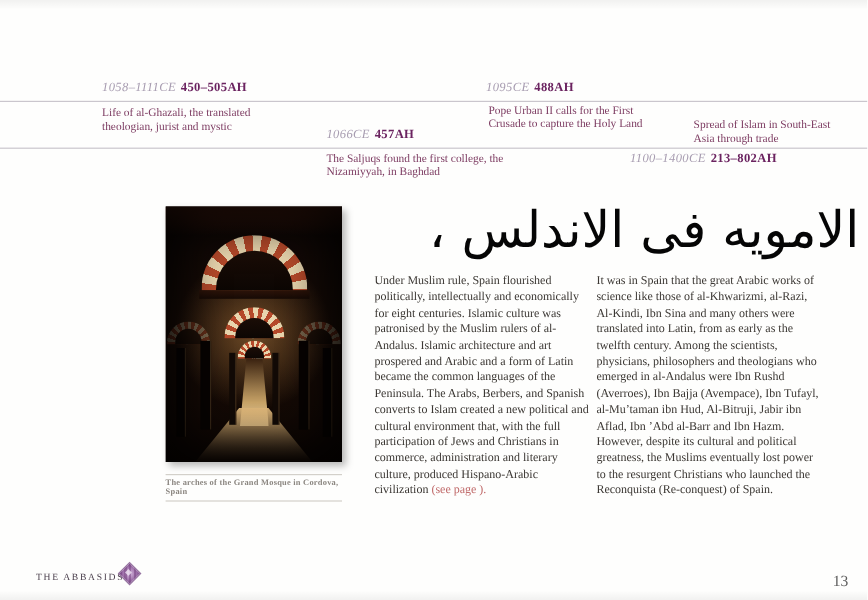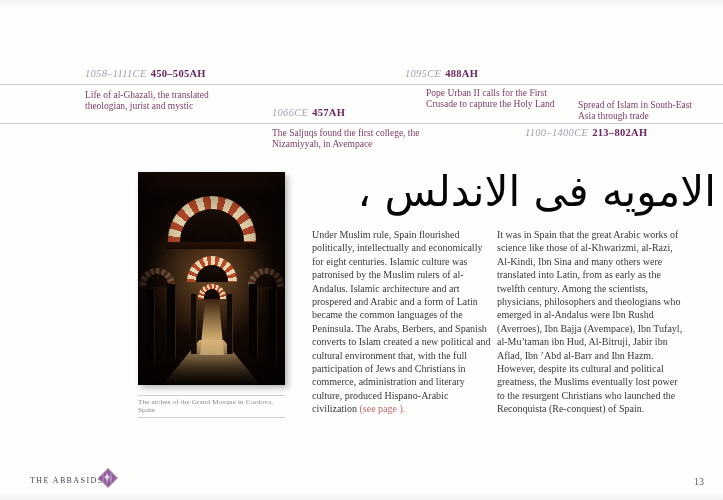--- a/index.html
+++ b/index.html
@@ -73,62 +73,62 @@
   .cb4{left:131px;width:7px;top:118px;}
   .cb5{left:53px;width:5px;top:122px;height:60px;background:#120a06;}
   .cb6{left:89px;width:5px;top:122px;height:60px;background:#120a06;}
   .vignette{left:0;top:0;width:147px;height:213px;
     box-shadow:inset 0 0 34px 16px rgba(0,0,0,0.78);}
 
   
   .caption-block{
     position:absolute;left:138px;top:395px;width:147px;
     border-top:1px solid #d3d0ca;border-bottom:1px solid #d3d0ca;
-    padding:2px 0 3px 0;font-size:7px;letter-spacing:0.2px;color:#8b8680;
+    padding:2px 0 3px 0;font-size:7px;letter-spacing:0.2px;color:#8b8680;font-weight:bold;
   }
 
   
   .footer-title{position:absolute;left:30px;top:476px;font-size:8px;
     letter-spacing:1.4px;color:#4a3f4c;}
   .ornament{position:absolute;left:98px;top:468px;width:19px;height:19px;}
   .ornament .diamond{
     position:absolute;left:3px;top:3px;width:12px;height:12px;transform:rotate(45deg);
     background:
       repeating-linear-gradient(45deg,rgba(120,70,130,0.55) 0 2px,rgba(255,255,255,0) 2px 4px),
       radial-gradient(circle at 50% 50%, #c9a8d2 15%, #9a6ba6 70%, #7e4f8c 100%);
     border:1px solid #9673a0;
   }
   .ornament .diamond-core{
     position:absolute;left:7px;top:7px;width:4px;height:4px;transform:rotate(45deg);
     background:#efe3f2;opacity:0.8;
   }
-  .page-num{position:absolute;left:694px;top:476px;font-size:10px;color:#5c5c5c;}
+  .page-num{position:absolute;left:694px;top:476px;font-size:13px;color:#5c5c5c;}
 </style>
 </head>
 <body>
 
 <div class="page">
 
   <div class="hrule" style="top:84px"></div>
   <div class="hrule" style="top:123px"></div>
 
   <div class="tl-head" style="left:85px;top:68px">
     <span class="ce">1058–1111CE</span><span class="ah">450–505AH</span>
   </div>
   <div class="tl-desc" style="left:85px;top:90px;width:140px">Life of al-Ghazali, the translated theologian, jurist and mystic</div>
 
   <div class="tl-head" style="left:272px;top:107px">
     <span class="ce">1066CE</span><span class="ah">457AH</span>
   </div>
-  <div class="tl-desc" style="left:272px;top:128px;width:160px">The Saljuqs found the first college, the Nizamiyyah, in Avempace</div>
+  <div class="tl-desc" style="left:272px;top:128px;width:160px">The Saljuqs found the first college, the Nizamiyyah, in Baghdad</div>
 
   <div class="tl-head" style="left:405px;top:68px">
     <span class="ce">1095CE</span><span class="ah">488AH</span>
   </div>
-  <div class="tl-desc" style="left:426px;top:88px;width:150px">Pope Urban II calls for the First Crusade to capture the Holy Land</div>
+  <div class="tl-desc" style="left:407px;top:88px;width:150px">Pope Urban II calls for the First Crusade to capture the Holy Land</div>
 
   <div class="tl-desc" style="left:578px;top:100px;width:130px">Spread of Islam in South-East Asia through trade</div>
   <div class="tl-head" style="left:525px;top:127px">
     <span class="ce">1100–1400CE</span><span class="ah">213–802AH</span>
   </div>
 
   <div class="arabic-title">الامويه فى الاندلس ،</div>
 
   <div class="photo">
     <div class="ceiling"></div>

